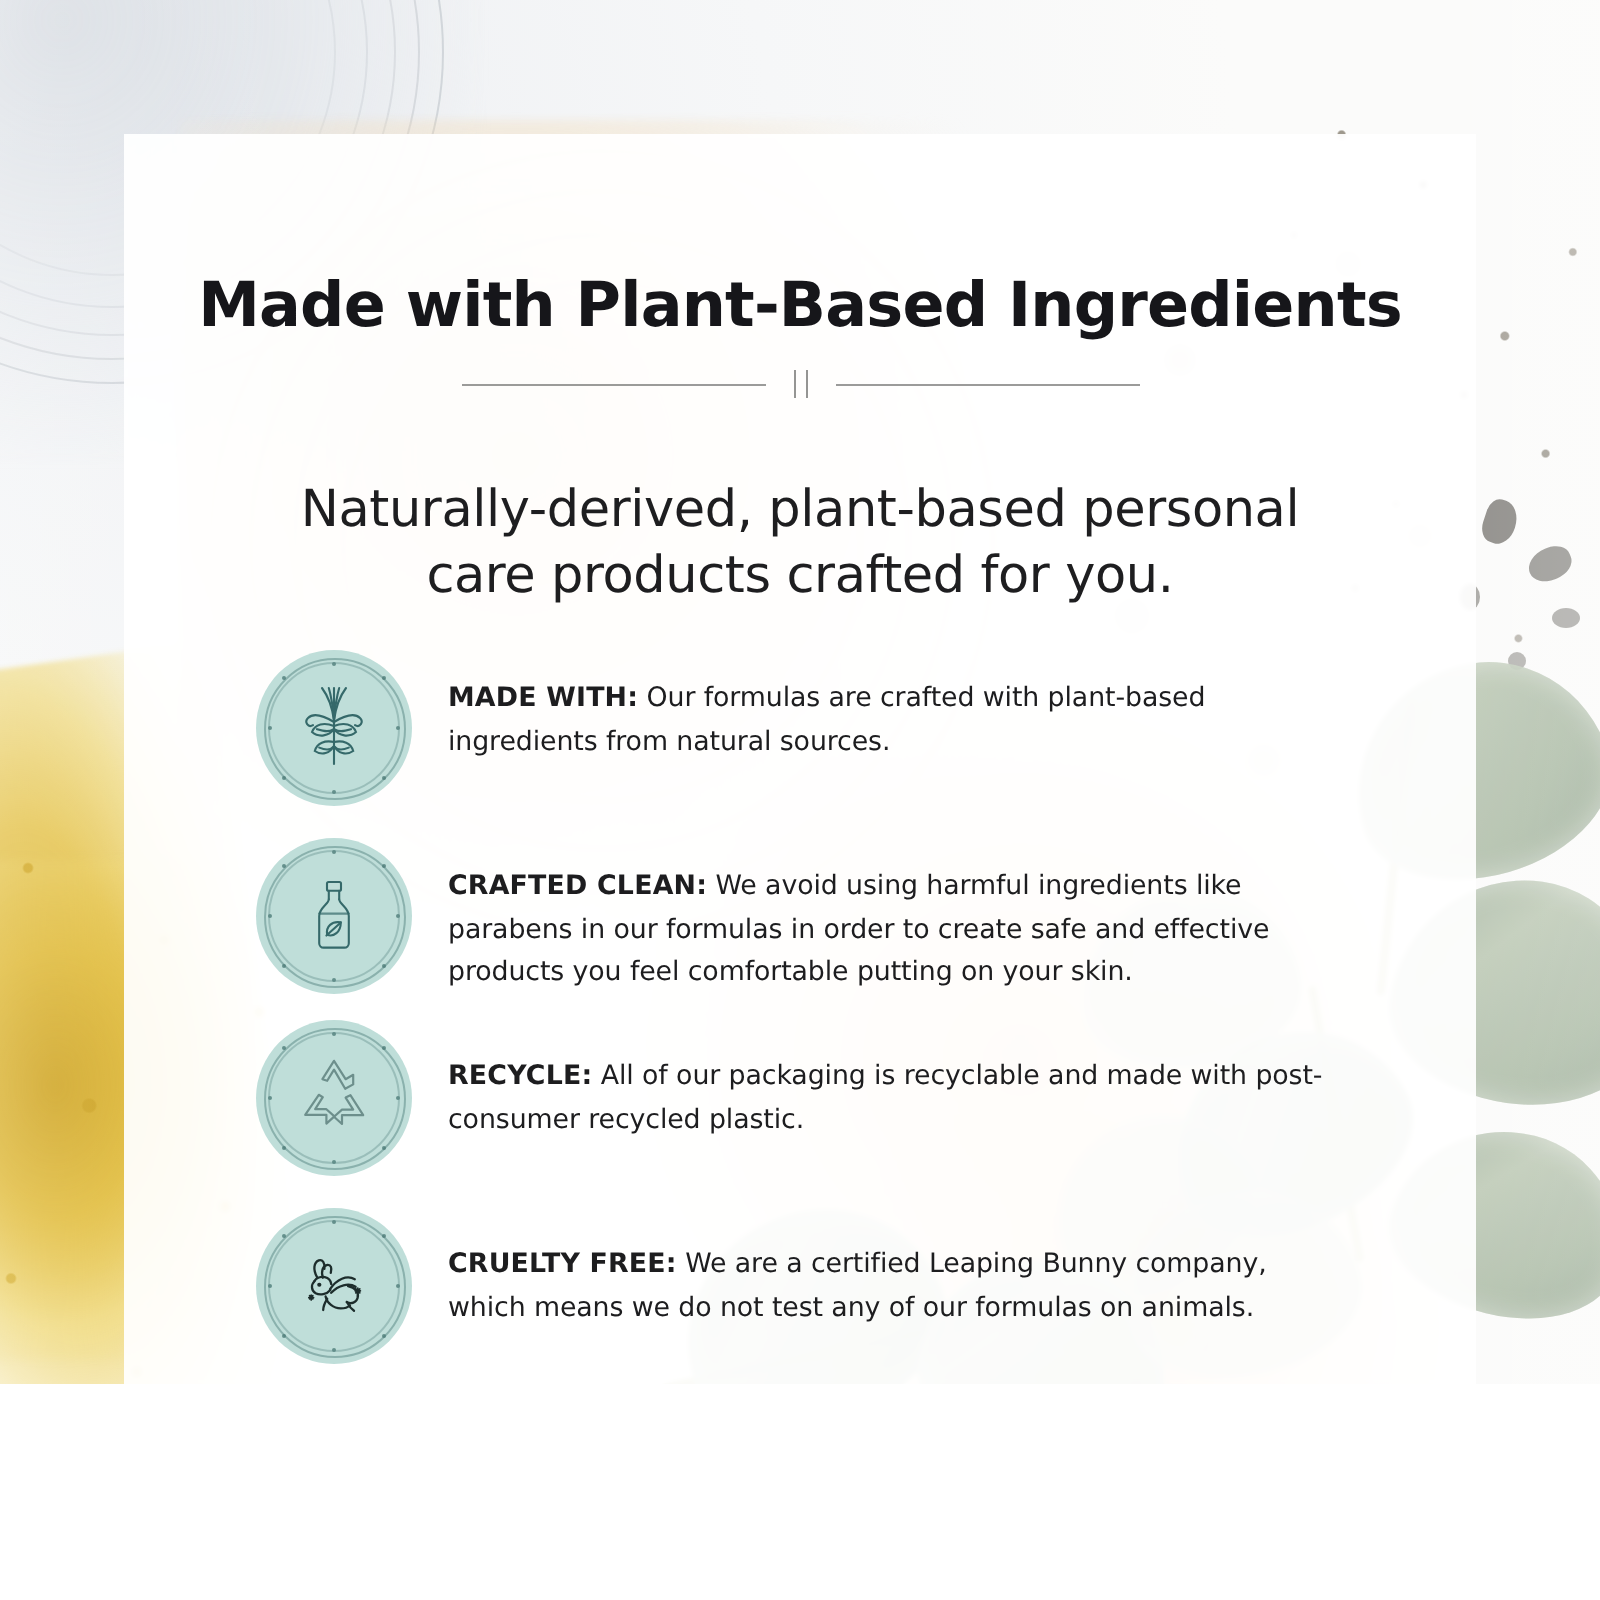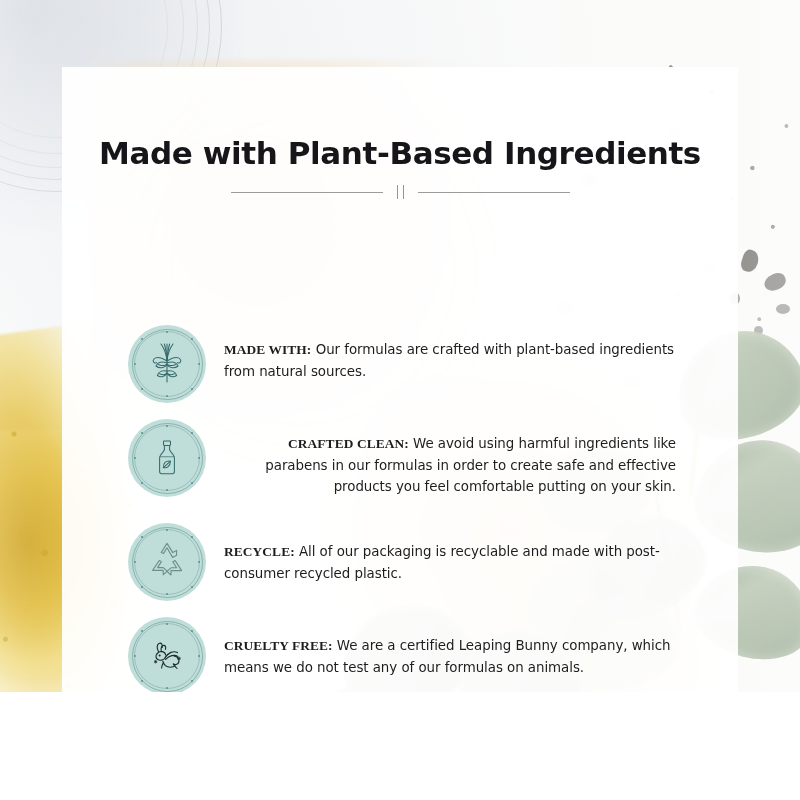--- a/index.html
+++ b/index.html
@@ -257,21 +257,21 @@
     left: 66px;
     top: 258px;
     right: 22px;
   }
   .feature {
     display: flex;
     align-items: flex-start;
     margin-bottom: 14px;
   }
   .feature:nth-child(1) { margin-bottom: 16px; }
-  .feature:nth-child(2) { margin-bottom: 25px; text-align: right; }
+  .feature:nth-child(2) { margin-bottom: 12px; }
   .feature:nth-child(3) { margin-bottom: 16px; }
 
   .badge {
     flex: 0 0 auto;
     width: 78px;
     height: 78px;
     border-radius: 50%;
     background: #bfded9;
     position: relative;
     display: flex;
@@ -311,21 +311,20 @@
     font-family: "DejaVu Sans", sans-serif;
     font-size: 13.4px;
     line-height: 1.62;
     color: #1d1d1f;
     letter-spacing: -0.05px;
     max-width: 452px;
   }
   .feature-text .lead {
     font-weight: 700;
     letter-spacing: 0.1px;
-    font-family: Liberation Serif, serif;
   }
 
   .feature:nth-child(3) .feature-text { padding-top: 18px; }
   .feature:nth-child(4) .feature-text { padding-top: 18px; }
 </style>
 </head>
 <body>
 
 <div class="stage">
 
@@ -393,20 +392,21 @@
 
       <div class="divider">
         <span class="line"></span>
         <span class="ticks">
             <i></i>
             <i></i>
           </span>
         <span class="line"></span>
       </div>
 
+      <p class="subtitle">Naturally-derived, plant-based personal care products crafted for you.</p>
 
       <div class="features">
 
         <div class="feature">
           <div class="badge">
             <div class="dots">
               <i style="left:50%; top:2px; transform:translateX(-50%);"></i>
               <i style="left:50%; bottom:2px; transform:translateX(-50%);"></i>
               <i style="left:2px; top:50%; transform:translateY(-50%);"></i>
               <i style="right:2px; top:50%; transform:translateY(-50%);"></i>

